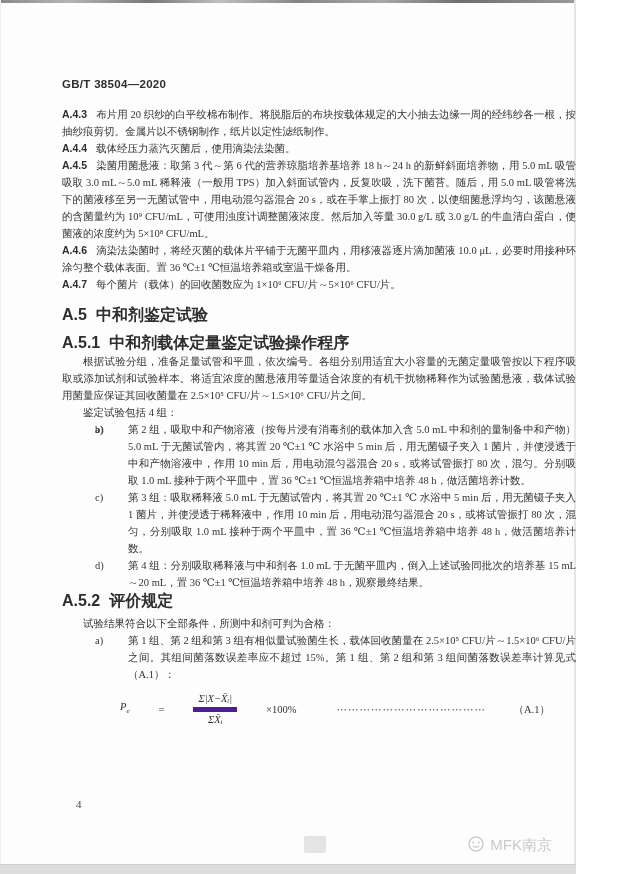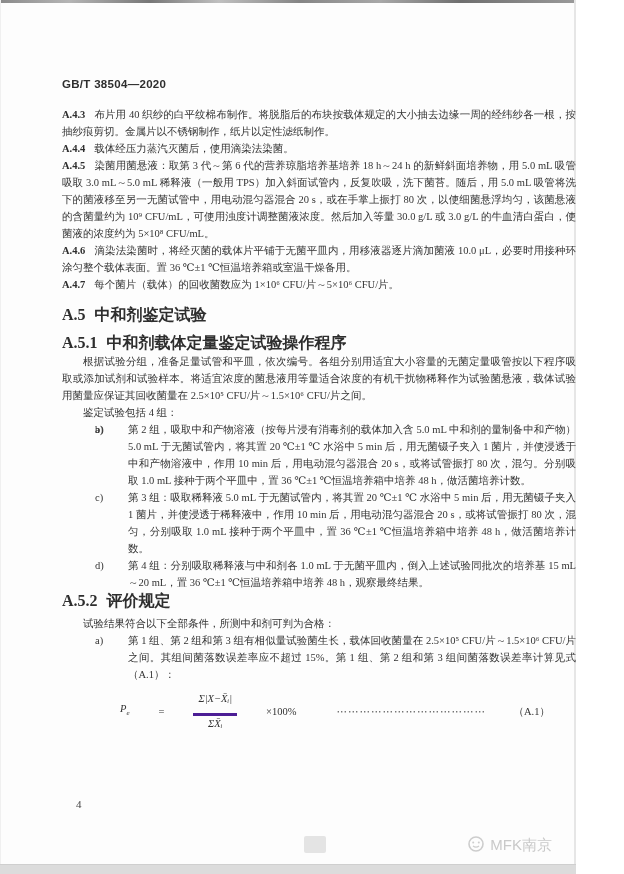--- a/index.html
+++ b/index.html
@@ -13,36 +13,36 @@
   .scan-edge-right{position:absolute;top:0;right:0;bottom:0;width:2px;background:#e6e6e6;}
   .scan-edge-left{position:absolute;top:0;left:0;bottom:0;width:1px;background:#f0f0f0;}
   .scan-edge-bottom{position:absolute;bottom:0;left:0;right:0;height:9px;background:#dcdcdc;border-top:1px solid #cfcfcf;}
 
   .content{position:absolute;left:62px;top:76px;width:514px;
     font-size:10.5px;line-height:17px;text-align:justify;}
   .doc-header{font-weight:bold;font-size:11.5px;letter-spacing:.3px;margin:0 0 13px 0;
     font-family:"Liberation Sans","DejaVu Sans",sans-serif;color:#2e2e2e;}
   p{margin:0;}
   .clause{margin:0;}
-  .cl-label{font-weight:bold;font-family:Liberation Serif, serif;
+  .cl-label{font-weight:bold;font-family:Liberation Sans, sans-serif;
     margin-right:9px;color:#2e2e2e;}
   .heading{font-weight:bold;font-family:"Liberation Sans","DejaVu Sans",sans-serif;
     font-size:16px;color:#2e2e2e;text-align:left;}
   .h-a5{margin-top:13px;}
   .h-a51{margin-top:11px;margin-bottom:2px;}
   .h-a52{margin-top:1px;margin-bottom:6px;}
   .indent-para{text-indent:2em;}
   .list-item{position:relative;padding-left:66px;}
   .li-label{position:absolute;left:33px;top:0;}
 
   .formula-row{display:flex;align-items:center;margin:9px 0 4px 0;padding-left:58px;font-size:10.5px;gap:26px;}
   .math{font-style:italic;}
   .eq{margin:0 3px;}
   .frac{display:inline-block;text-align:center;vertical-align:middle;line-height:14px;}
-  .frac .num{display:block;padding:0 5px 7px 5px;border-bottom:3px solid #4c1d95;}
+  .frac .num{display:block;padding:0 5px 1px 5px;border-bottom:5px solid #4c1d95;}
   .frac .den{display:block;padding-top:1px;}
   .suffix{margin-left:3px;}
   .leader{flex:1;overflow:hidden;white-space:nowrap;color:#555;margin:0 4px 0 14px;letter-spacing:1px;}
   .eq-number{margin-right:26px;}
 
   .page-num{position:absolute;left:76px;top:798px;font-size:11px;color:#444;}
   .watermark{position:absolute;right:24px;top:835px;display:flex;align-items:center;gap:5px;
     color:#c9c9c9;font-size:15px;font-family:"Liberation Sans","DejaVu Sans",sans-serif;}
   .wm-blob{position:absolute;left:304px;top:836px;width:22px;height:17px;background:#e4e4e4;border-radius:2px;}
   sub{font-size:7px;}
@@ -51,21 +51,21 @@
 <body>
 
 <div class="page">
   <div class="scan-edge-top"></div>
   <div class="scan-edge-left"></div>
   <div class="scan-edge-right"></div>
 
   <div class="content">
     <p class="doc-header">GB/T 38504—2020</p>
 
-    <p class="clause"><span class="cl-label">A.4.3</span><span>布片用 40 织纱的白平纹棉布制作。将脱脂后的布块按载体规定的大小抽去边缘一周的经纬纱各一根，按抽纱痕剪切。金属片以不锈钢制作，纸片以定性滤纸制作。</span></p>
+    <p class="clause"><span class="cl-label">A.4.3</span><span>布片用 20 织纱的白平纹棉布制作。将脱脂后的布块按载体规定的大小抽去边缘一周的经纬纱各一根，按抽纱痕剪切。金属片以不锈钢制作，纸片以定性滤纸制作。</span></p>
     <p class="clause"><span class="cl-label">A.4.4</span><span>载体经压力蒸汽灭菌后，使用滴染法染菌。</span></p>
     <p class="clause"><span class="cl-label">A.4.5</span><span>染菌用菌悬液：取第 3 代～第 6 代的营养琼脂培养基培养 18 h～24 h 的新鲜斜面培养物，用 5.0 mL 吸管吸取 3.0 mL～5.0 mL 稀释液（一般用 TPS）加入斜面试管内，反复吹吸，洗下菌苔。随后，用 5.0 mL 吸管将洗下的菌液移至另一无菌试管中，用电动混匀器混合 20 s，或在手掌上振打 80 次，以使细菌悬浮均匀，该菌悬液的含菌量约为 10⁹ CFU/mL，可使用浊度计调整菌液浓度。然后加入等量 30.0 g/L 或 3.0 g/L 的牛血清白蛋白，使菌液的浓度约为 5×10⁸ CFU/mL。</span></p>
     <p class="clause"><span class="cl-label">A.4.6</span><span>滴染法染菌时，将经灭菌的载体片平铺于无菌平皿内，用移液器逐片滴加菌液 10.0 μL，必要时用接种环涂匀整个载体表面。置 36 ℃±1 ℃恒温培养箱或室温干燥备用。</span></p>
     <p class="clause"><span class="cl-label">A.4.7</span><span>每个菌片（载体）的回收菌数应为 1×10⁶ CFU/片～5×10⁶ CFU/片。</span></p>
 
     <p class="heading h-a5"><span class="cl-label">A.5</span><span>中和剂鉴定试验</span></p>
 
     <p class="heading h-a51"><span class="cl-label">A.5.1</span><span>中和剂载体定量鉴定试验操作程序</span></p>
 
     <p class="indent-para">根据试验分组，准备足量试管和平皿，依次编号。各组分别用适宜大小容量的无菌定量吸管按以下程序吸取或添加试剂和试验样本。将适宜浓度的菌悬液用等量适合浓度的有机干扰物稀释作为试验菌悬液，载体试验用菌量应保证其回收菌量在 2.5×10⁵ CFU/片～1.5×10⁶ CFU/片之间。</p>

